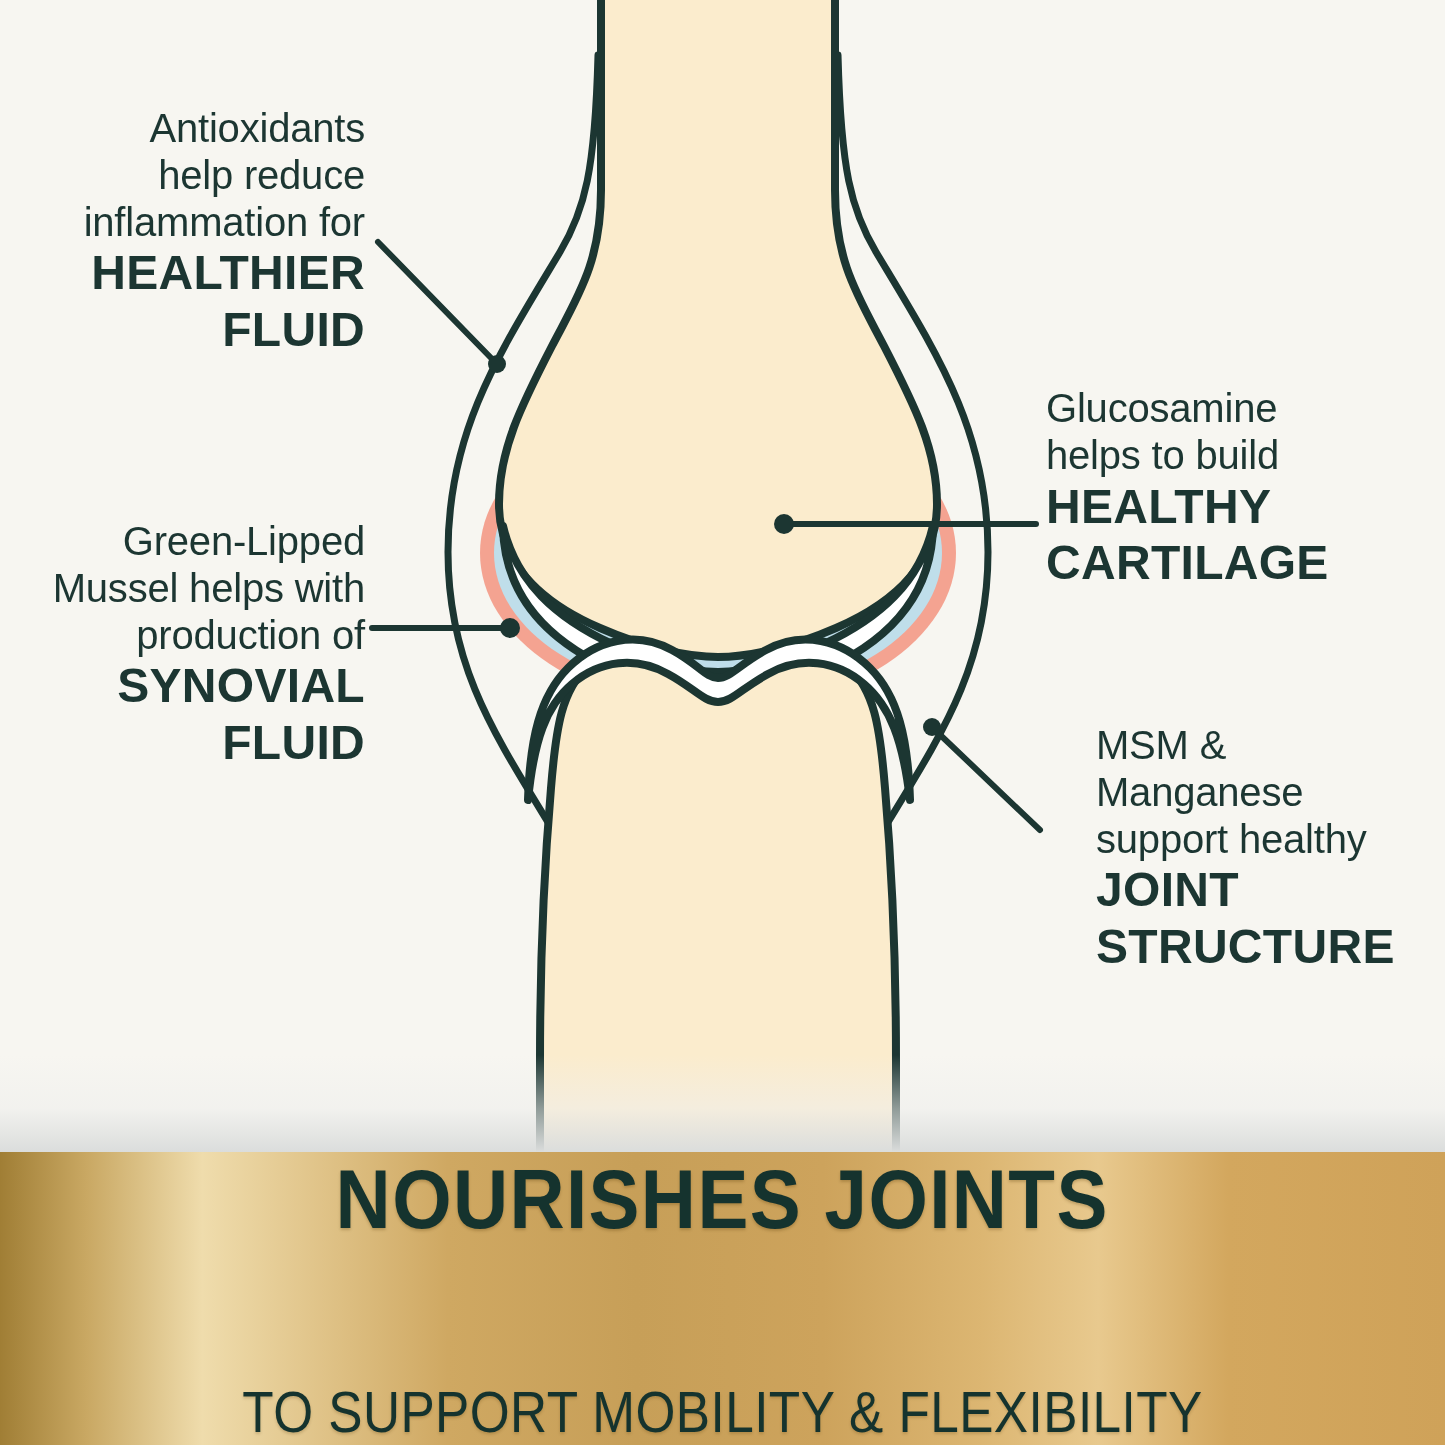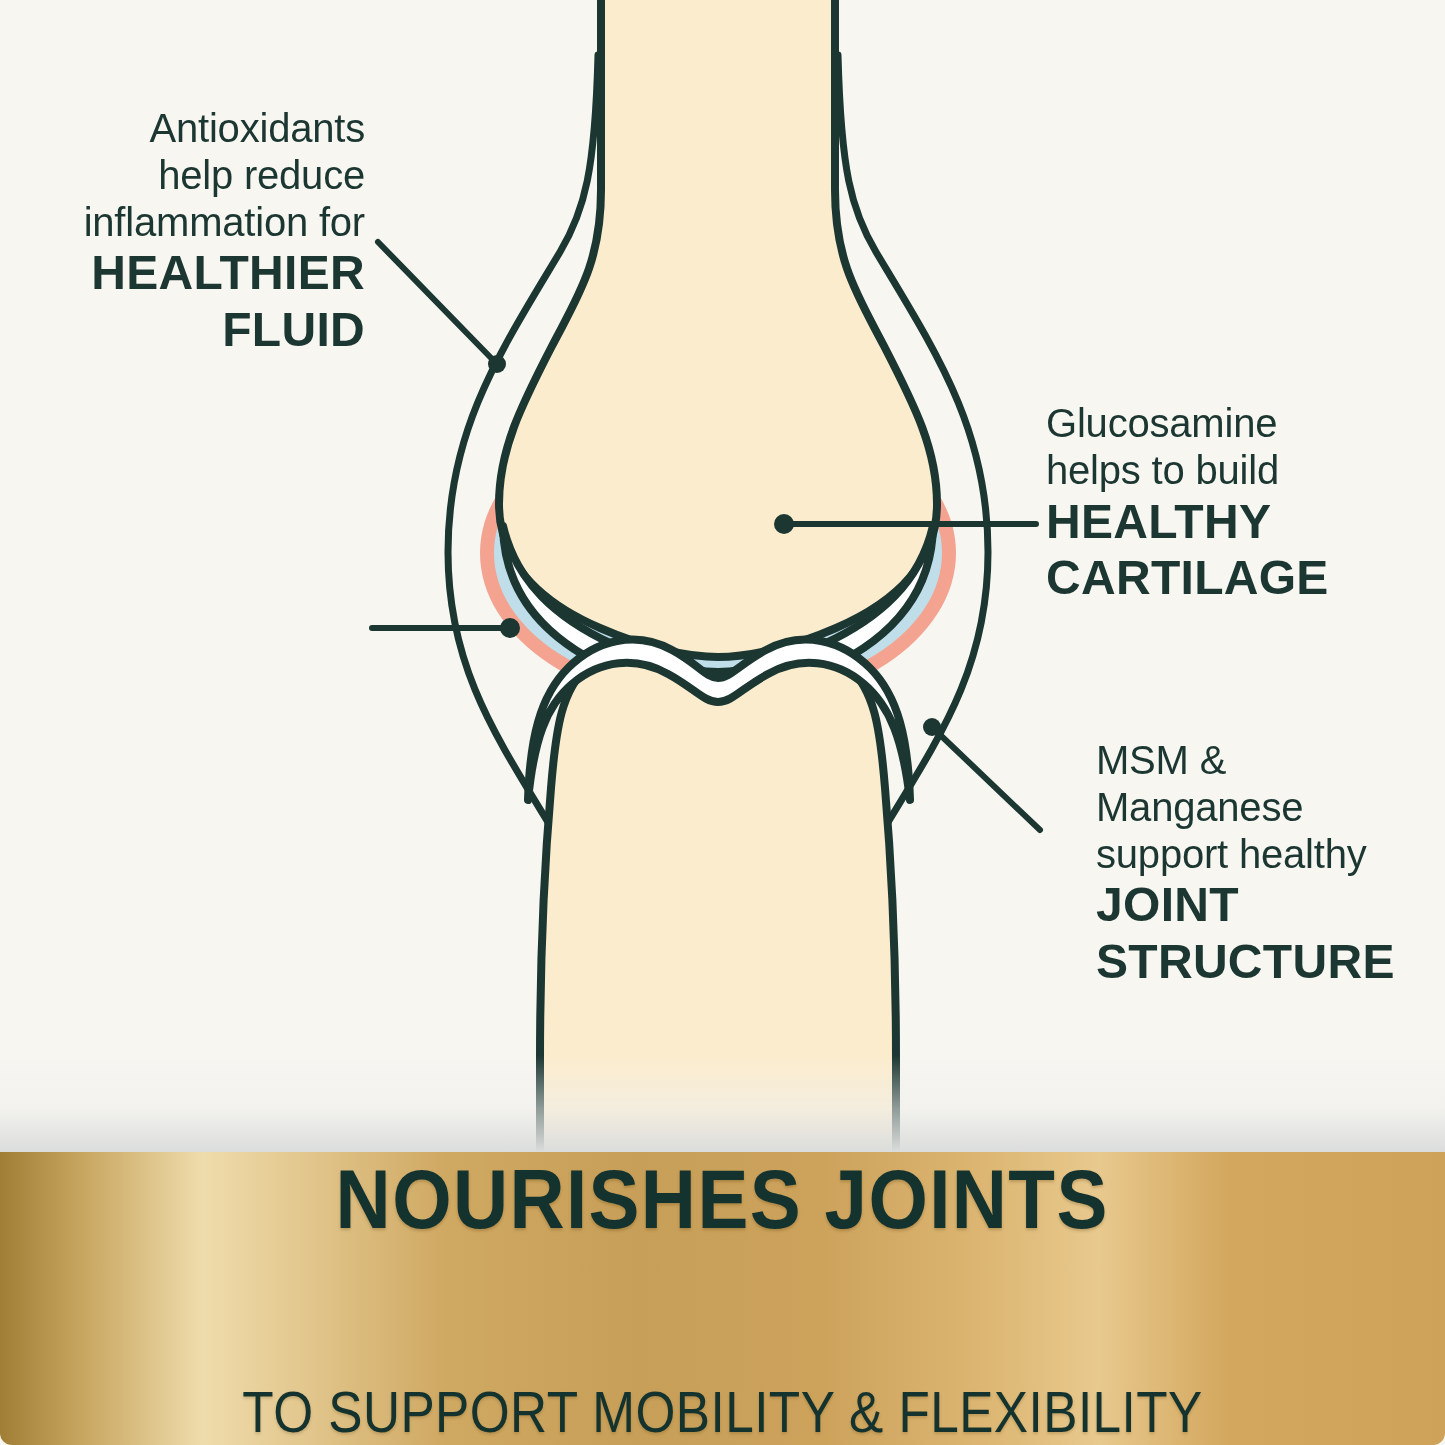--- a/index.html
+++ b/index.html
@@ -7,21 +7,20 @@
     padding: 0;
     background: #f7f6f1;
   }
   #page {
     position: relative;
     width: 1445px;
     height: 1445px;
     background: #f7f6f1;
     overflow: hidden;
     font-family: "Liberation Sans", sans-serif;
-    border-radius: 12px;
     -webkit-font-smoothing: antialiased;
   }
 
   
   #joint-svg {
     position: absolute;
     left: 0;
     top: 0;
     width: 1445px;
     height: 1445px;
@@ -39,21 +38,21 @@
     font-size: 40px;
     display: block;
   }
   .callout .bold {
     font-weight: 700;
     font-size: 48px;
     letter-spacing: 0.3px;
     display: block;
   }
   .left-callout { text-align: right; }
-  .right-callout { text-align: left; margin-top: 15px; }
+  .right-callout { text-align: left; }
 
   #callout-antioxidants { left: 20px;  top: 105px;  width: 345px; }
   #callout-synovial     { left: 0px;   top: 518px;  width: 365px; }
   #callout-glucosamine  { left: 1046px; top: 385px;  width: 390px; }
   #callout-joint        { left: 1096px; top: 722px;  width: 390px; }
 
   
   #bottom-fade {
     position: absolute;
     left: 0;
@@ -209,20 +208,27 @@
   </svg>
 
   <div class="callout left-callout" id="callout-antioxidants">
     <span class="lite">Antioxidants</span>
     <span class="lite">help reduce</span>
     <span class="lite">inflammation for</span>
     <span class="bold">HEALTHIER</span>
     <span class="bold">FLUID</span>
   </div>
 
+  <div class="callout left-callout" id="callout-synovial">
+    <span class="lite">Green-Lipped</span>
+    <span class="lite">Mussel helps with</span>
+    <span class="lite">production of</span>
+    <span class="bold">SYNOVIAL</span>
+    <span class="bold">FLUID</span>
+  </div>
 
   <div class="callout right-callout" id="callout-glucosamine">
     <span class="lite">Glucosamine</span>
     <span class="lite">helps to build</span>
     <span class="bold">HEALTHY</span>
     <span class="bold">CARTILAGE</span>
   </div>
 
   <div class="callout right-callout" id="callout-joint">
     <span class="lite">MSM &amp;</span>

